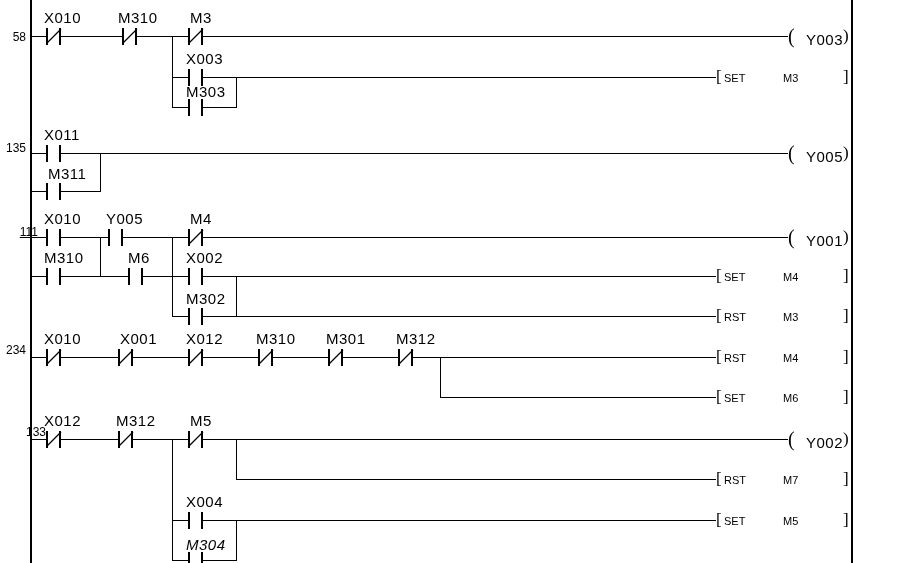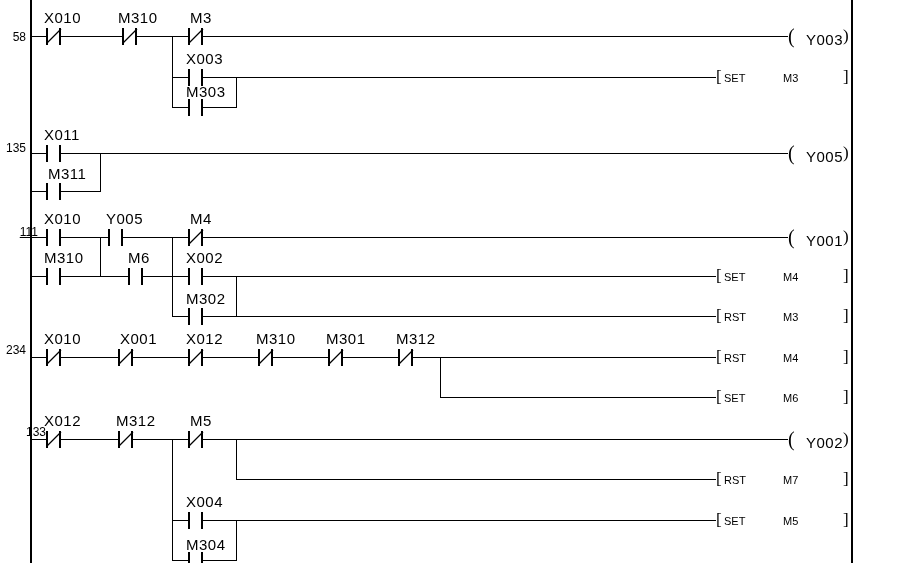--- a/index.html
+++ b/index.html
@@ -326,19 +326,19 @@
       <div class="bar r"></div>
   </div>
   <div class="brk" style="left:716px;top:512px;">[</div>
   <div class="instr" style="left:724px;top:515px;">SET</div>
   <div class="instr" style="left:783px;top:515px;">M5</div>
   <div class="brk" style="left:843px;top:512px;">]</div>
 
   <div class="hline" style="left:172px;top:560px;width:16px;"></div>
   <div class="hline" style="left:203px;top:560px;width:33px;"></div>
   <div class="vline" style="left:236px;top:520px;height:41px;"></div>
-  <div class="lbl" style="left:186px;top:536px;">M304</div>
+  <div class="lbl" style="left:186px;top:536px;font-style:italic;">M304</div>
   <div class="contact" style="left:188px;top:552px;width:15px;height:17px;">
     <div class="bar l"></div>
       <div class="bar r"></div>
   </div>
 
 </div>
 
 </body></html>

